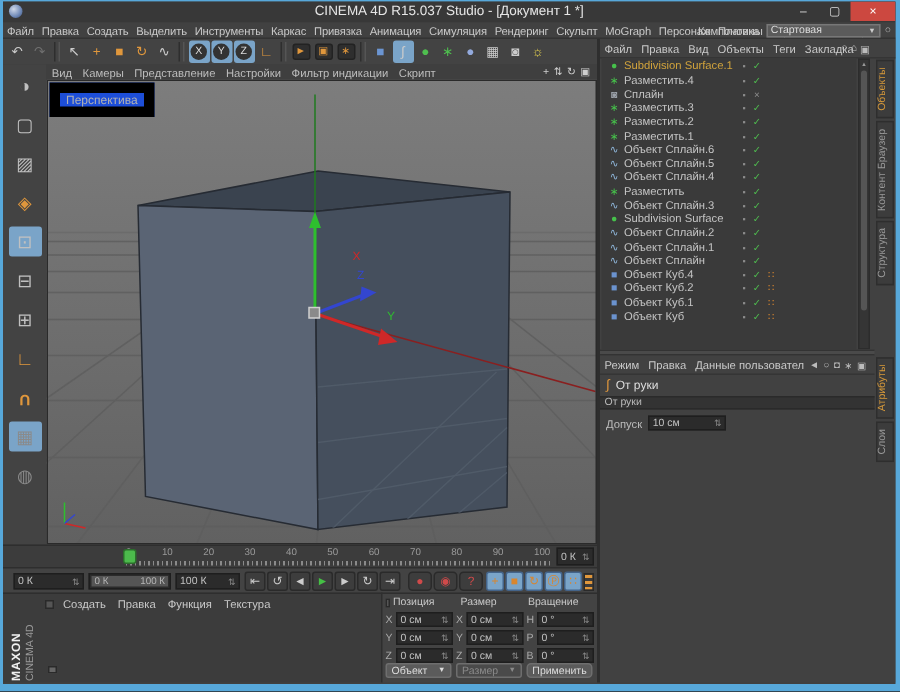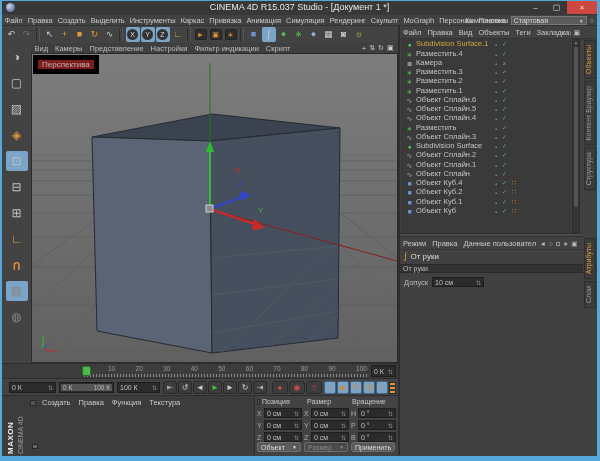--- a/index.html
+++ b/index.html
@@ -43,21 +43,21 @@
   .picon.orange .g{color:#e0973c}
   .picon.dark .g{color:#8a8a8a}
   .picon.on{background:#7aa4c8}
   .picon.flip .g{transform:rotate(180deg);font-weight:bold;font-size:10px}
   
   #vpmenu{left:29px;top:42px;width:367px;height:10px;background:#3f3f3f;display:flex;align-items:center}
   .vmitem{font-size:7.5px;color:#bdbdbd;padding:0 3.5px;white-space:nowrap}
   #vpctl{position:absolute;right:3px;top:0;height:10px;display:flex;align-items:center}
   #vpctl .ci{font-size:7px;color:#cfcfcf;padding:0 1.5px}
   #canvas{left:29px;top:52px;width:367px;height:310px}
-  #vplabel{left:31px;top:54px;background:#7f1d1d;border:5px solid #000000;color:#b2b2b2;font-size:8px;padding:0 4px;line-height:9px}
+  #vplabel{left:31px;top:54px;background:#1d4ed8;border:7px solid #000000;color:#b2b2b2;font-size:8px;padding:0 4px;line-height:9px}
   
   #rpanel{left:396px;top:25px;width:199px;height:429px;background:#414141;border-left:2px solid #2e2e2e}
   #ommenu{position:absolute;left:0;top:0;width:197px;height:13px;display:flex;align-items:center;background:#414141;border-bottom:1px solid #353535}
   .omitem{font-size:7.5px;color:#c9c9c9;padding:0 3px;white-space:nowrap}
   #omicons{position:absolute;right:16px;top:0;height:13px;display:flex;align-items:center}
   #omlist{position:absolute;left:1px;top:13px;width:170px;height:194px;background:#3a3a3a;overflow:hidden}
   .om-row{height:9.25px;display:flex;align-items:flex-end;padding-left:4px}
   .om-ic{width:9px;font-size:7px;line-height:1;text-align:center;margin-right:2px}
   .om-ic.g{color:#46c14b}.om-ic.c{color:#9aa0a8}.om-ic.b{color:#8fb6da}.om-ic.bl{color:#6b93cf}
   .om-label{font-size:7.5px;color:#c4c4c4;width:76px;white-space:nowrap;overflow:hidden}
@@ -415,21 +415,21 @@
         </div>
           <div class="om-row">
           <span class="om-ic g">∗</span>
           <span class="om-label">Разместить.4</span>
           <span class="om-layer">▪</span>
           <span class="om-chk ok">✓</span>
           <span class="om-tag"></span>
         </div>
           <div class="om-row">
           <span class="om-ic c">◙</span>
-          <span class="om-label">Камера</span>
+          <span class="om-label">Сплайн</span>
           <span class="om-layer">▪</span>
           <span class="om-chk off">×</span>
           <span class="om-tag"></span>
         </div>
           <div class="om-row">
           <span class="om-ic g">∗</span>
           <span class="om-label">Разместить.3</span>
           <span class="om-layer">▪</span>
           <span class="om-chk ok">✓</span>
           <span class="om-tag"></span>

